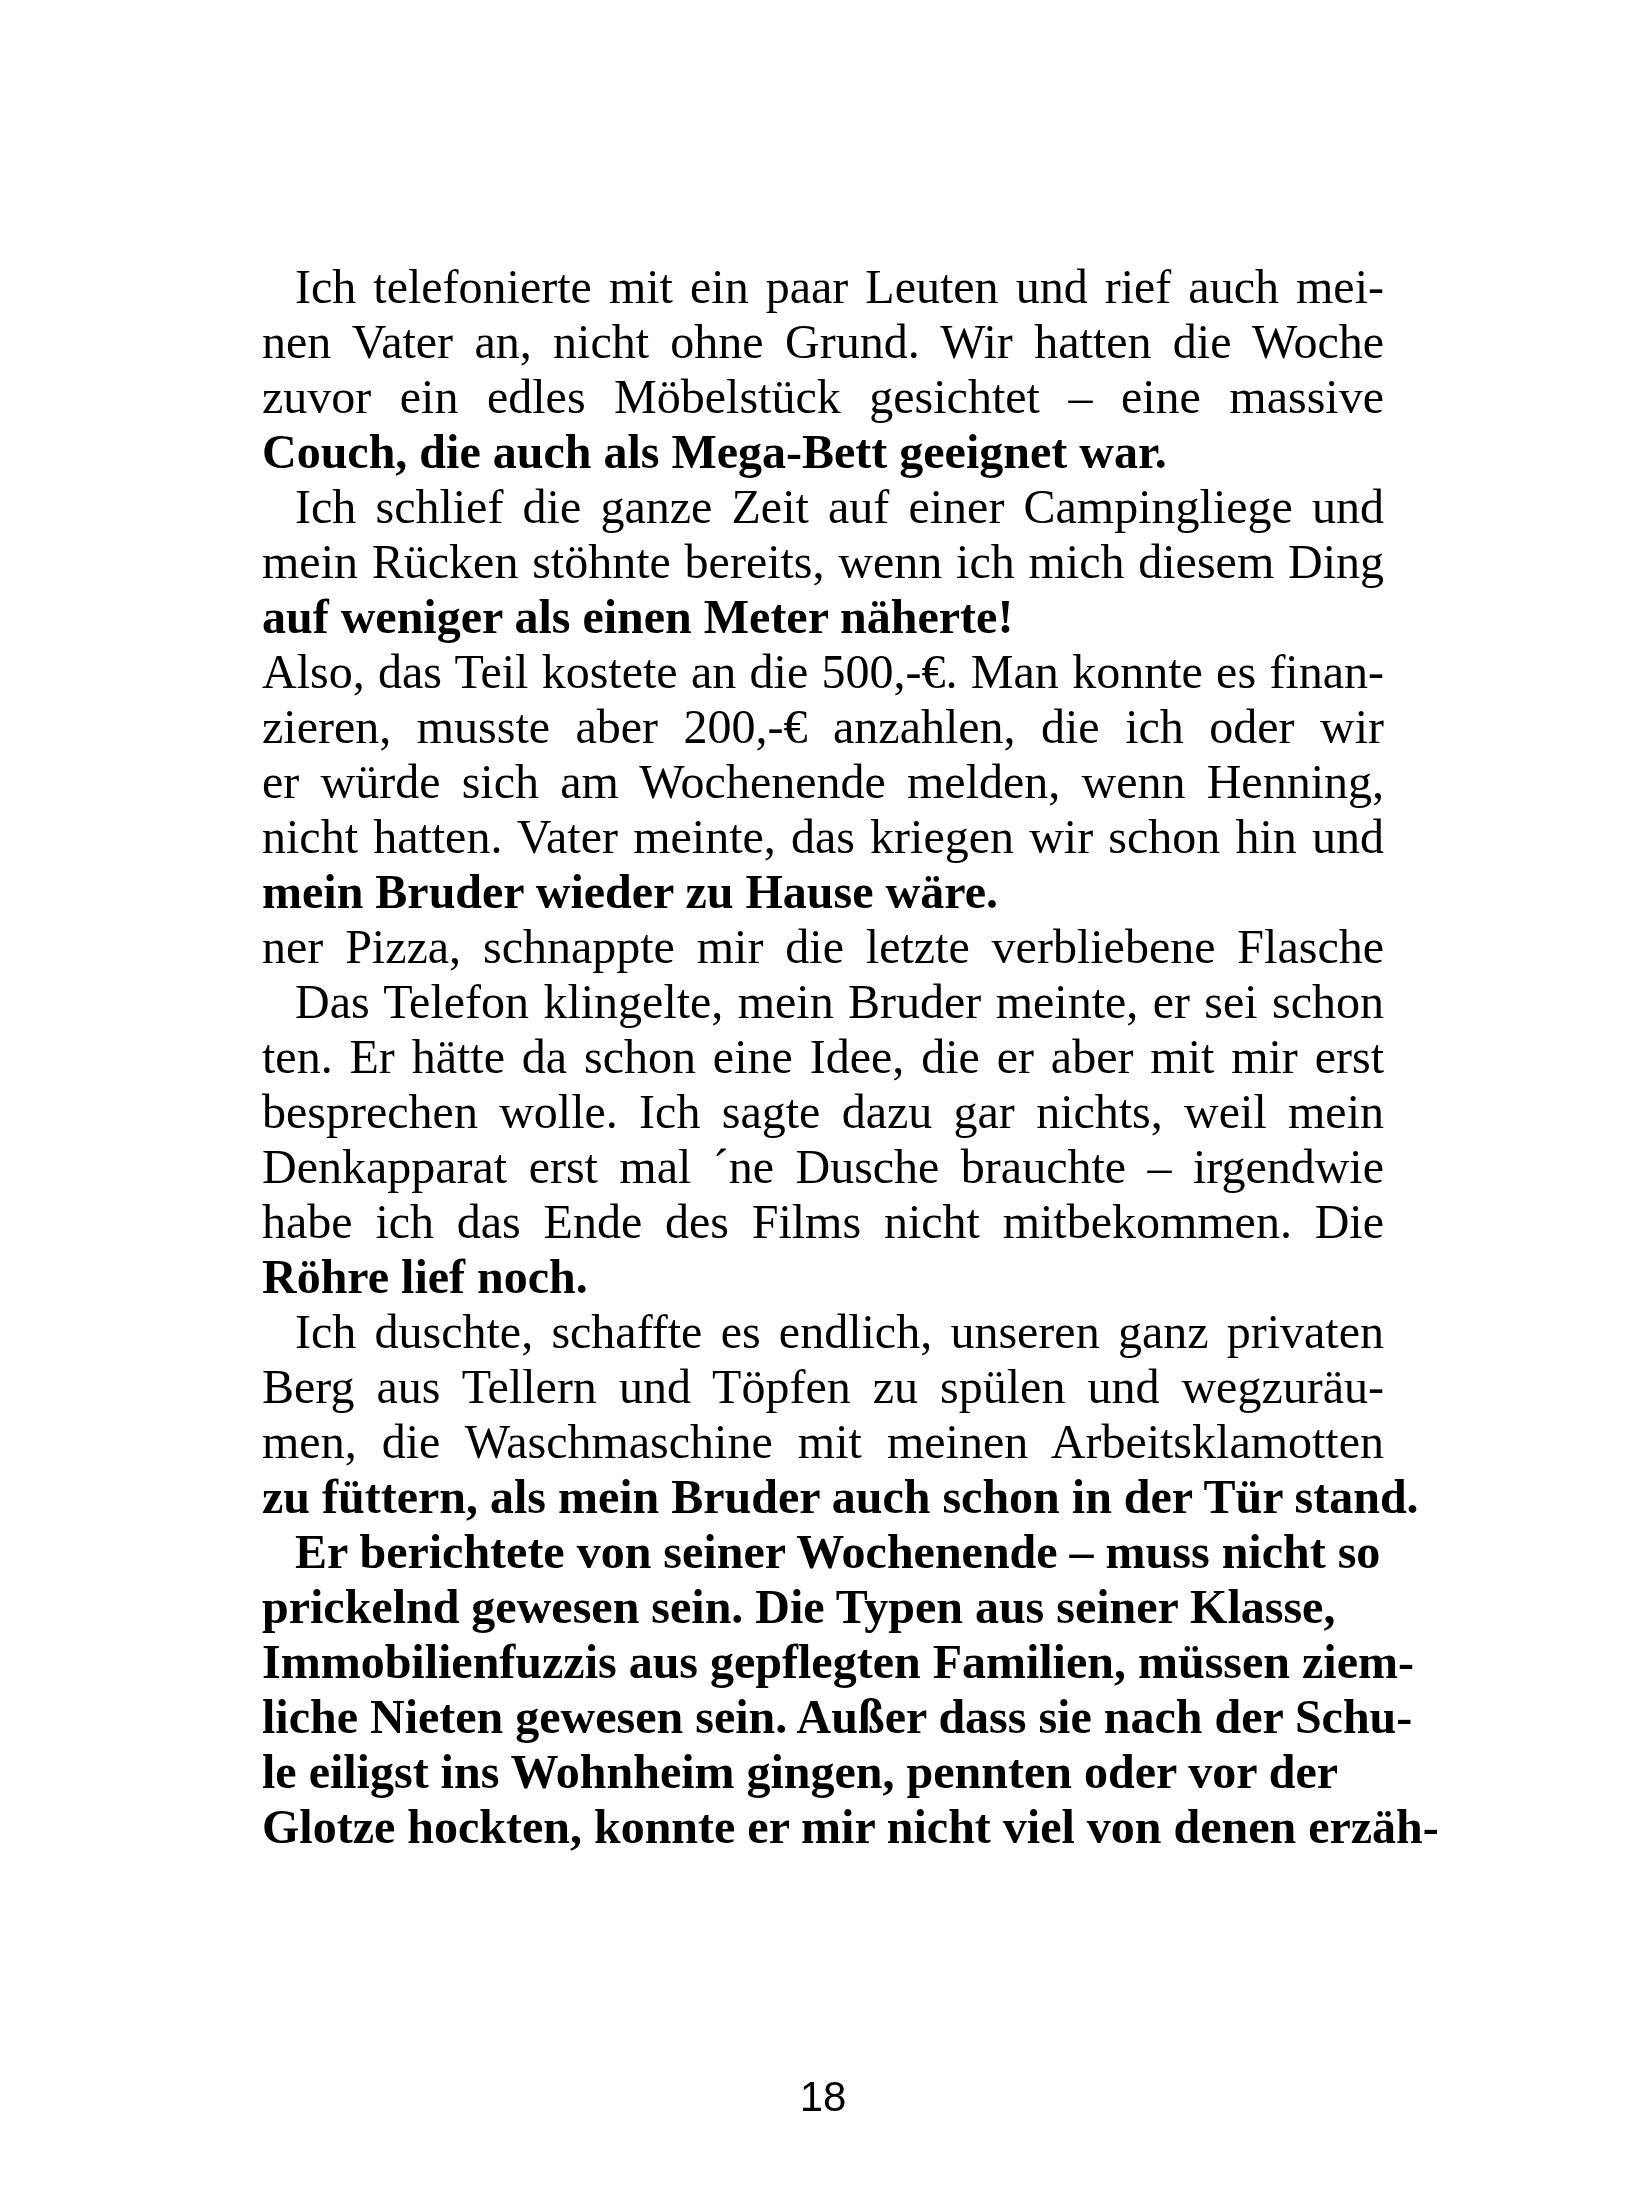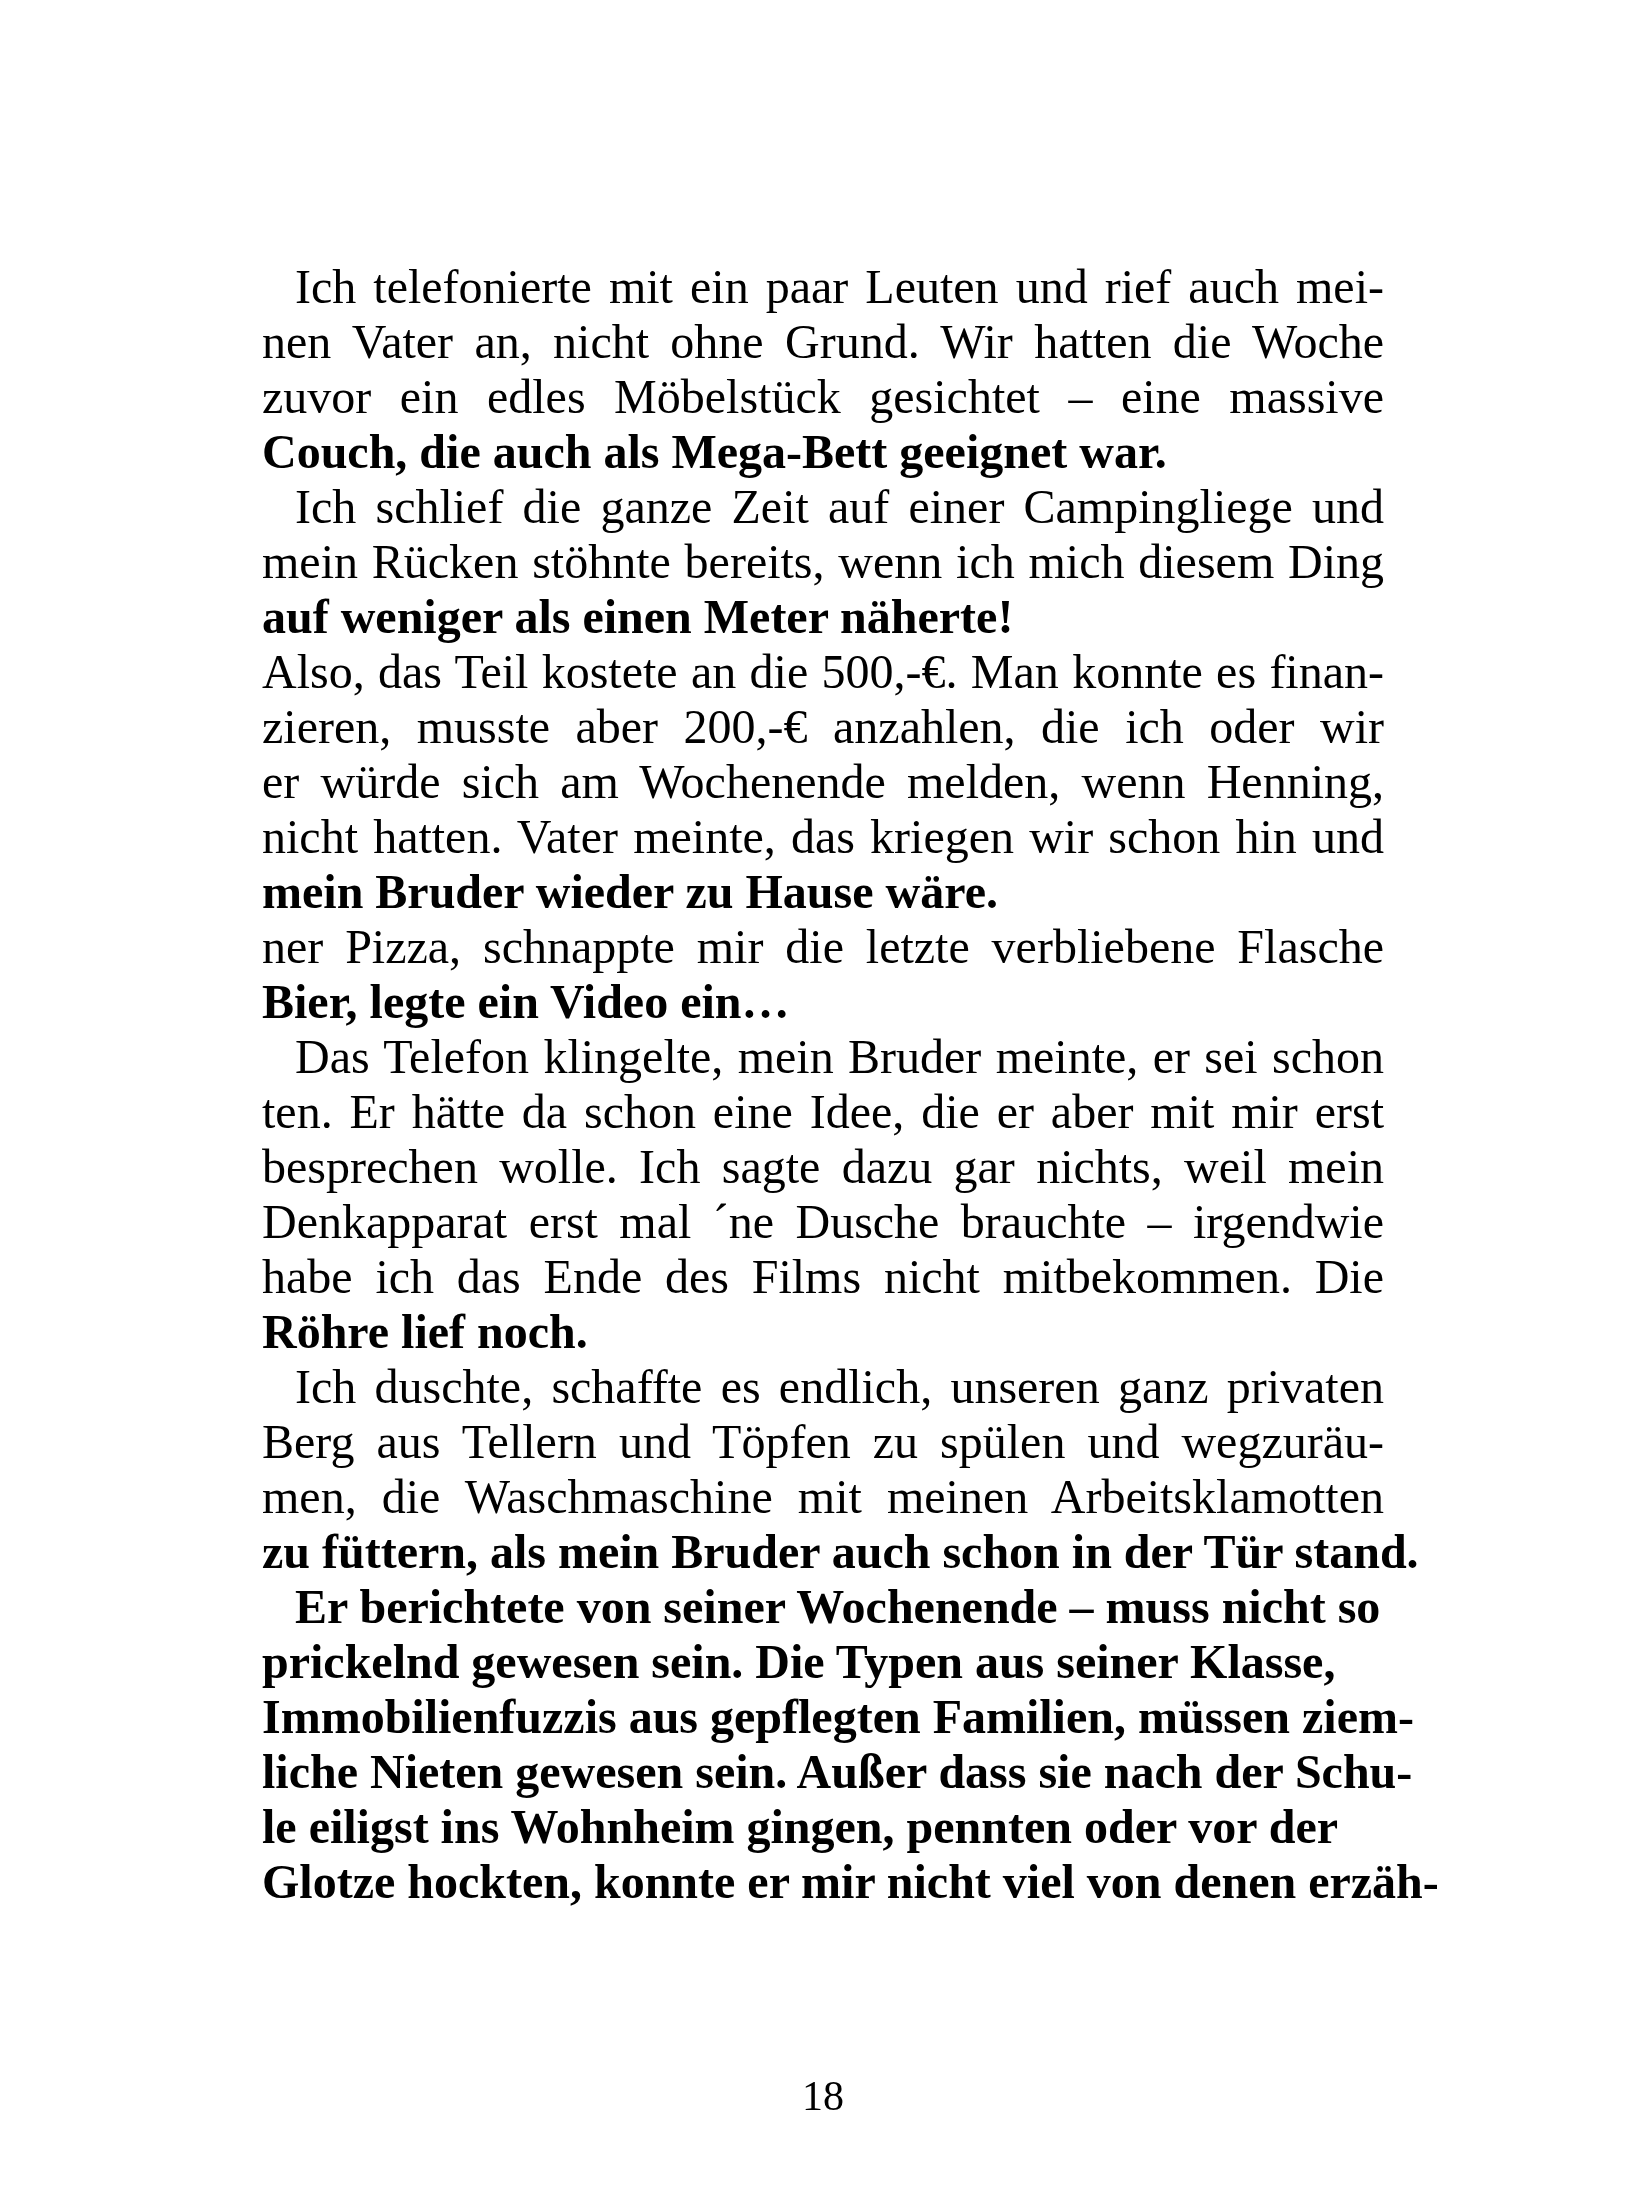--- a/index.html
+++ b/index.html
@@ -44,21 +44,21 @@
   }
   .line.indent {
     padding-left: 33px;
   }
   .page-number {
     position: absolute;
     left: 0;
     width: 1646px;
     top: 2069px;
     text-align: center;
-    font-family: Liberation Serif, serif;
+    font-family: Liberation Sans, sans-serif;
     font-size: 42px;
     line-height: 55px;
     color: #000000;
   }
 </style>
 </head>
 <body>
 
 <div class="page">
   <div class="text-block" id="text-block">
@@ -68,21 +68,20 @@
       <span class="line last">Couch, die auch als Mega-Bett geeignet war.</span>
       <span class="line indent">Ich schlief die ganze Zeit auf einer Campingliege und</span>
       <span class="line">mein Rücken stöhnte bereits, wenn ich mich diesem Ding</span>
       <span class="line last">auf weniger als einen Meter näherte!</span>
       <span class="line">Also, das Teil kostete an die 500,-€. Man konnte es finan-</span>
       <span class="line">zieren, musste aber 200,-€ anzahlen, die ich oder wir</span>
       <span class="line">er würde sich am Wochenende melden, wenn Henning,</span>
       <span class="line">nicht hatten. Vater meinte, das kriegen wir schon hin und</span>
       <span class="line last">mein Bruder wieder zu Hause wäre.</span>
       <span class="line">ner Pizza, schnappte mir die letzte verbliebene Flasche</span>
-      <span class="line last">Bier, legte ein Video ein…</span>
       <span class="line indent">Das Telefon klingelte, mein Bruder meinte, er sei schon</span>
       <span class="line">ten. Er hätte da schon eine Idee, die er aber mit mir erst</span>
       <span class="line">besprechen wolle. Ich sagte dazu gar nichts, weil mein</span>
       <span class="line">Denkapparat erst mal ´ne Dusche brauchte – irgendwie</span>
       <span class="line">habe ich das Ende des Films nicht mitbekommen. Die</span>
       <span class="line last">Röhre lief noch.</span>
       <span class="line indent">Ich duschte, schaffte es endlich, unseren ganz privaten</span>
       <span class="line">Berg aus Tellern und Töpfen zu spülen und wegzuräu-</span>
       <span class="line">men, die Waschmaschine mit meinen Arbeitsklamotten</span>
       <span class="line last">zu füttern, als mein Bruder auch schon in der Tür stand.</span>

